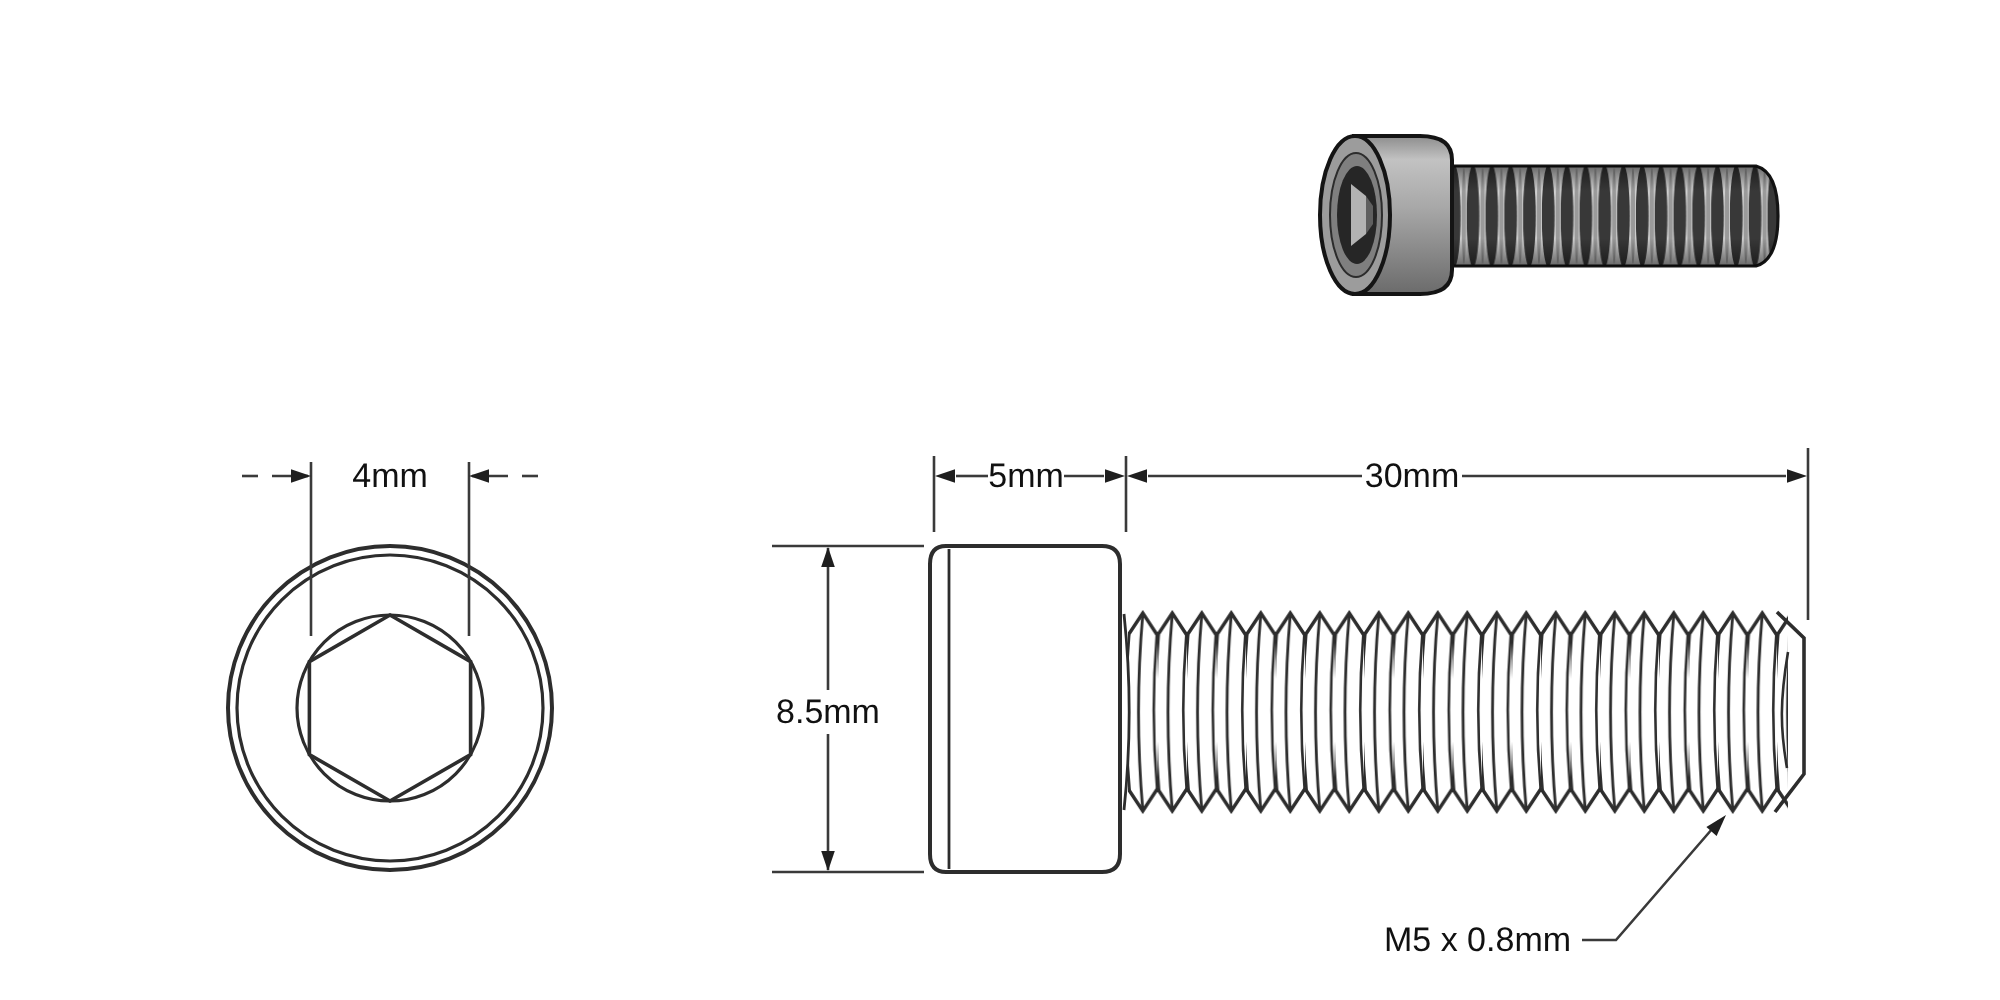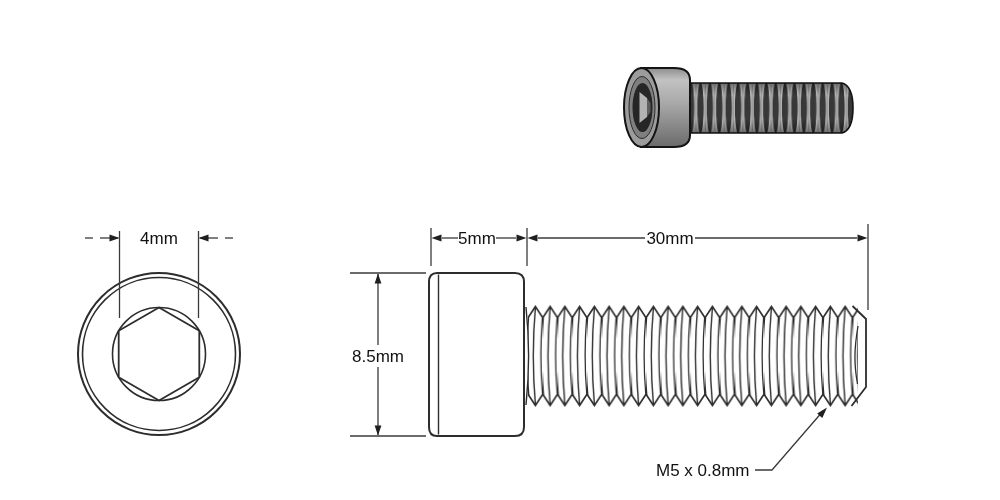--- a/index.html
+++ b/index.html
@@ -2,20 +2,21 @@
 <html><head>
 <meta charset="utf-8">
 <style>
   html,body{margin:0;padding:0;background:#ffffff;}
   .canvas{
     position:relative;
     width:963px;height:500px;
     background:#ffffff;
     overflow:hidden;
     font-family:"Liberation Sans", sans-serif;
+    margin-left:36px;
   }
   svg{display:block;}
   .obj{stroke:#2d2d2d;fill:none;}
   .obj-thin{stroke:#2d2d2d;fill:none;}
   .dim{stroke:#3a3a3a;fill:none;stroke-width:1.3;}
   .arrow{fill:#1f1f1f;stroke:none;}
   .dim-text{
     font-family:"Liberation Sans", sans-serif;
     font-size:17px;
     fill:#111111;

